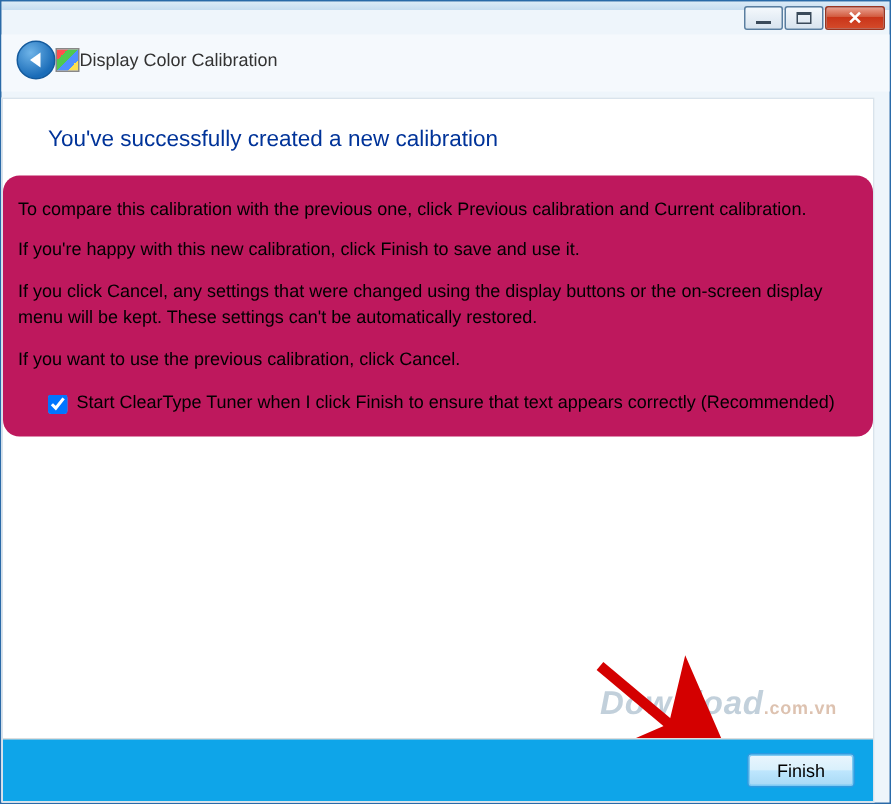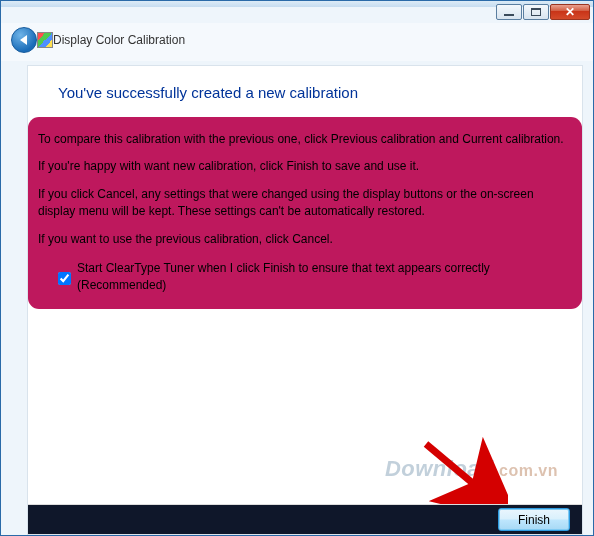--- a/index.html
+++ b/index.html
@@ -71,21 +71,21 @@
     margin-left: -2px;
   }
   .app-icon {
     width: 16px; height: 16px;
     background: linear-gradient(135deg, #ff4f4f 0 25%, #4fc94f 25% 50%, #4f8fff 50% 75%, #ffe04f 75% 100%);
     border: 1px solid #888;
   }
   .header-title { font-size: 12px; color: #333; }
 
   .content {
-    margin: 4px 10px 10px 26px;
+    margin: 4px 10px 10px 0;
     height: 470px;
     position: relative;
     background: #fff;
     border: 1px solid #d9e3ec;
   }
   .page-heading {
     color: #003399;
     font-size: 15px;
     padding: 18px 30px 16px 30px;
     font-weight: 400;
@@ -119,22 +119,22 @@
     align-items: center;
     gap: 6px;
     margin-top: 12px;
     padding-left: 20px;
   }
   .checkbox-row input { margin-top: 2px; }
   
   .footer {
     position: absolute;
     bottom: 0; left: 0; right: 0;
-    height: 30px;
-    background: #0f172a;
+    height: 42px;
+    background: #0ea5e9;
     border-top: 1px solid #ddd;
     display: flex;
     justify-content: flex-end;
     align-items: center;
     gap: 8px;
     padding-right: 12px;
   }
   .footer .aero-btn { min-width: 72px; }
   .aero-btn.highlighted {
     border: 1px solid #2e9be0;
@@ -146,21 +146,21 @@
     position: absolute;
     right: 24px;
     bottom: 52px;
     font-size: 22px;
     font-style: italic;
     font-weight: bold;
     color: rgba(120,150,175,0.45);
     pointer-events: none;
     letter-spacing: 0.5px;
   }
-  .watermark .suffix { color: rgba(180,120,80,0.45); font-size: 16px; font-style: normal; }
+  .watermark .suffix { color: rgba(180,120,80,0.45); font-size: 12px; font-style: normal; }
   
   .arrow-annotation {
     position: absolute;
     pointer-events: none;
   }
   .underline { text-decoration: underline; }
 </style>
 </head>
 <body>
 
@@ -186,21 +186,21 @@
     <div class="header-title">Display Color Calibration</div>
   </div>
 
   <div class="content">
     <div class="page-heading">You've successfully created a new calibration</div>
 
     <div class="gray-panel">
       <p>To compare this calibration with the previous one, click Previous calibration and Current calibration.</p>
 
 
-      <p>If you're happy with want new calibration, click Finish to save and use it.</p>
+      <p>If you're happy with this new calibration, click Finish to save and use it.</p>
       <p>If you click Cancel, any settings that were changed using the display buttons or the on-screen display menu will be kept. These settings can't be automatically restored.</p>
       <p>If you want to use the previous calibration, click Cancel.</p>
 
       <div class="checkbox-row">
         <input type="checkbox" checked="" style="">
         <label>Start ClearType Tuner when I click Finish to ensure that text appears correctly (Recommended)</label>
       </div>
     </div>
 
     <div class="watermark">

